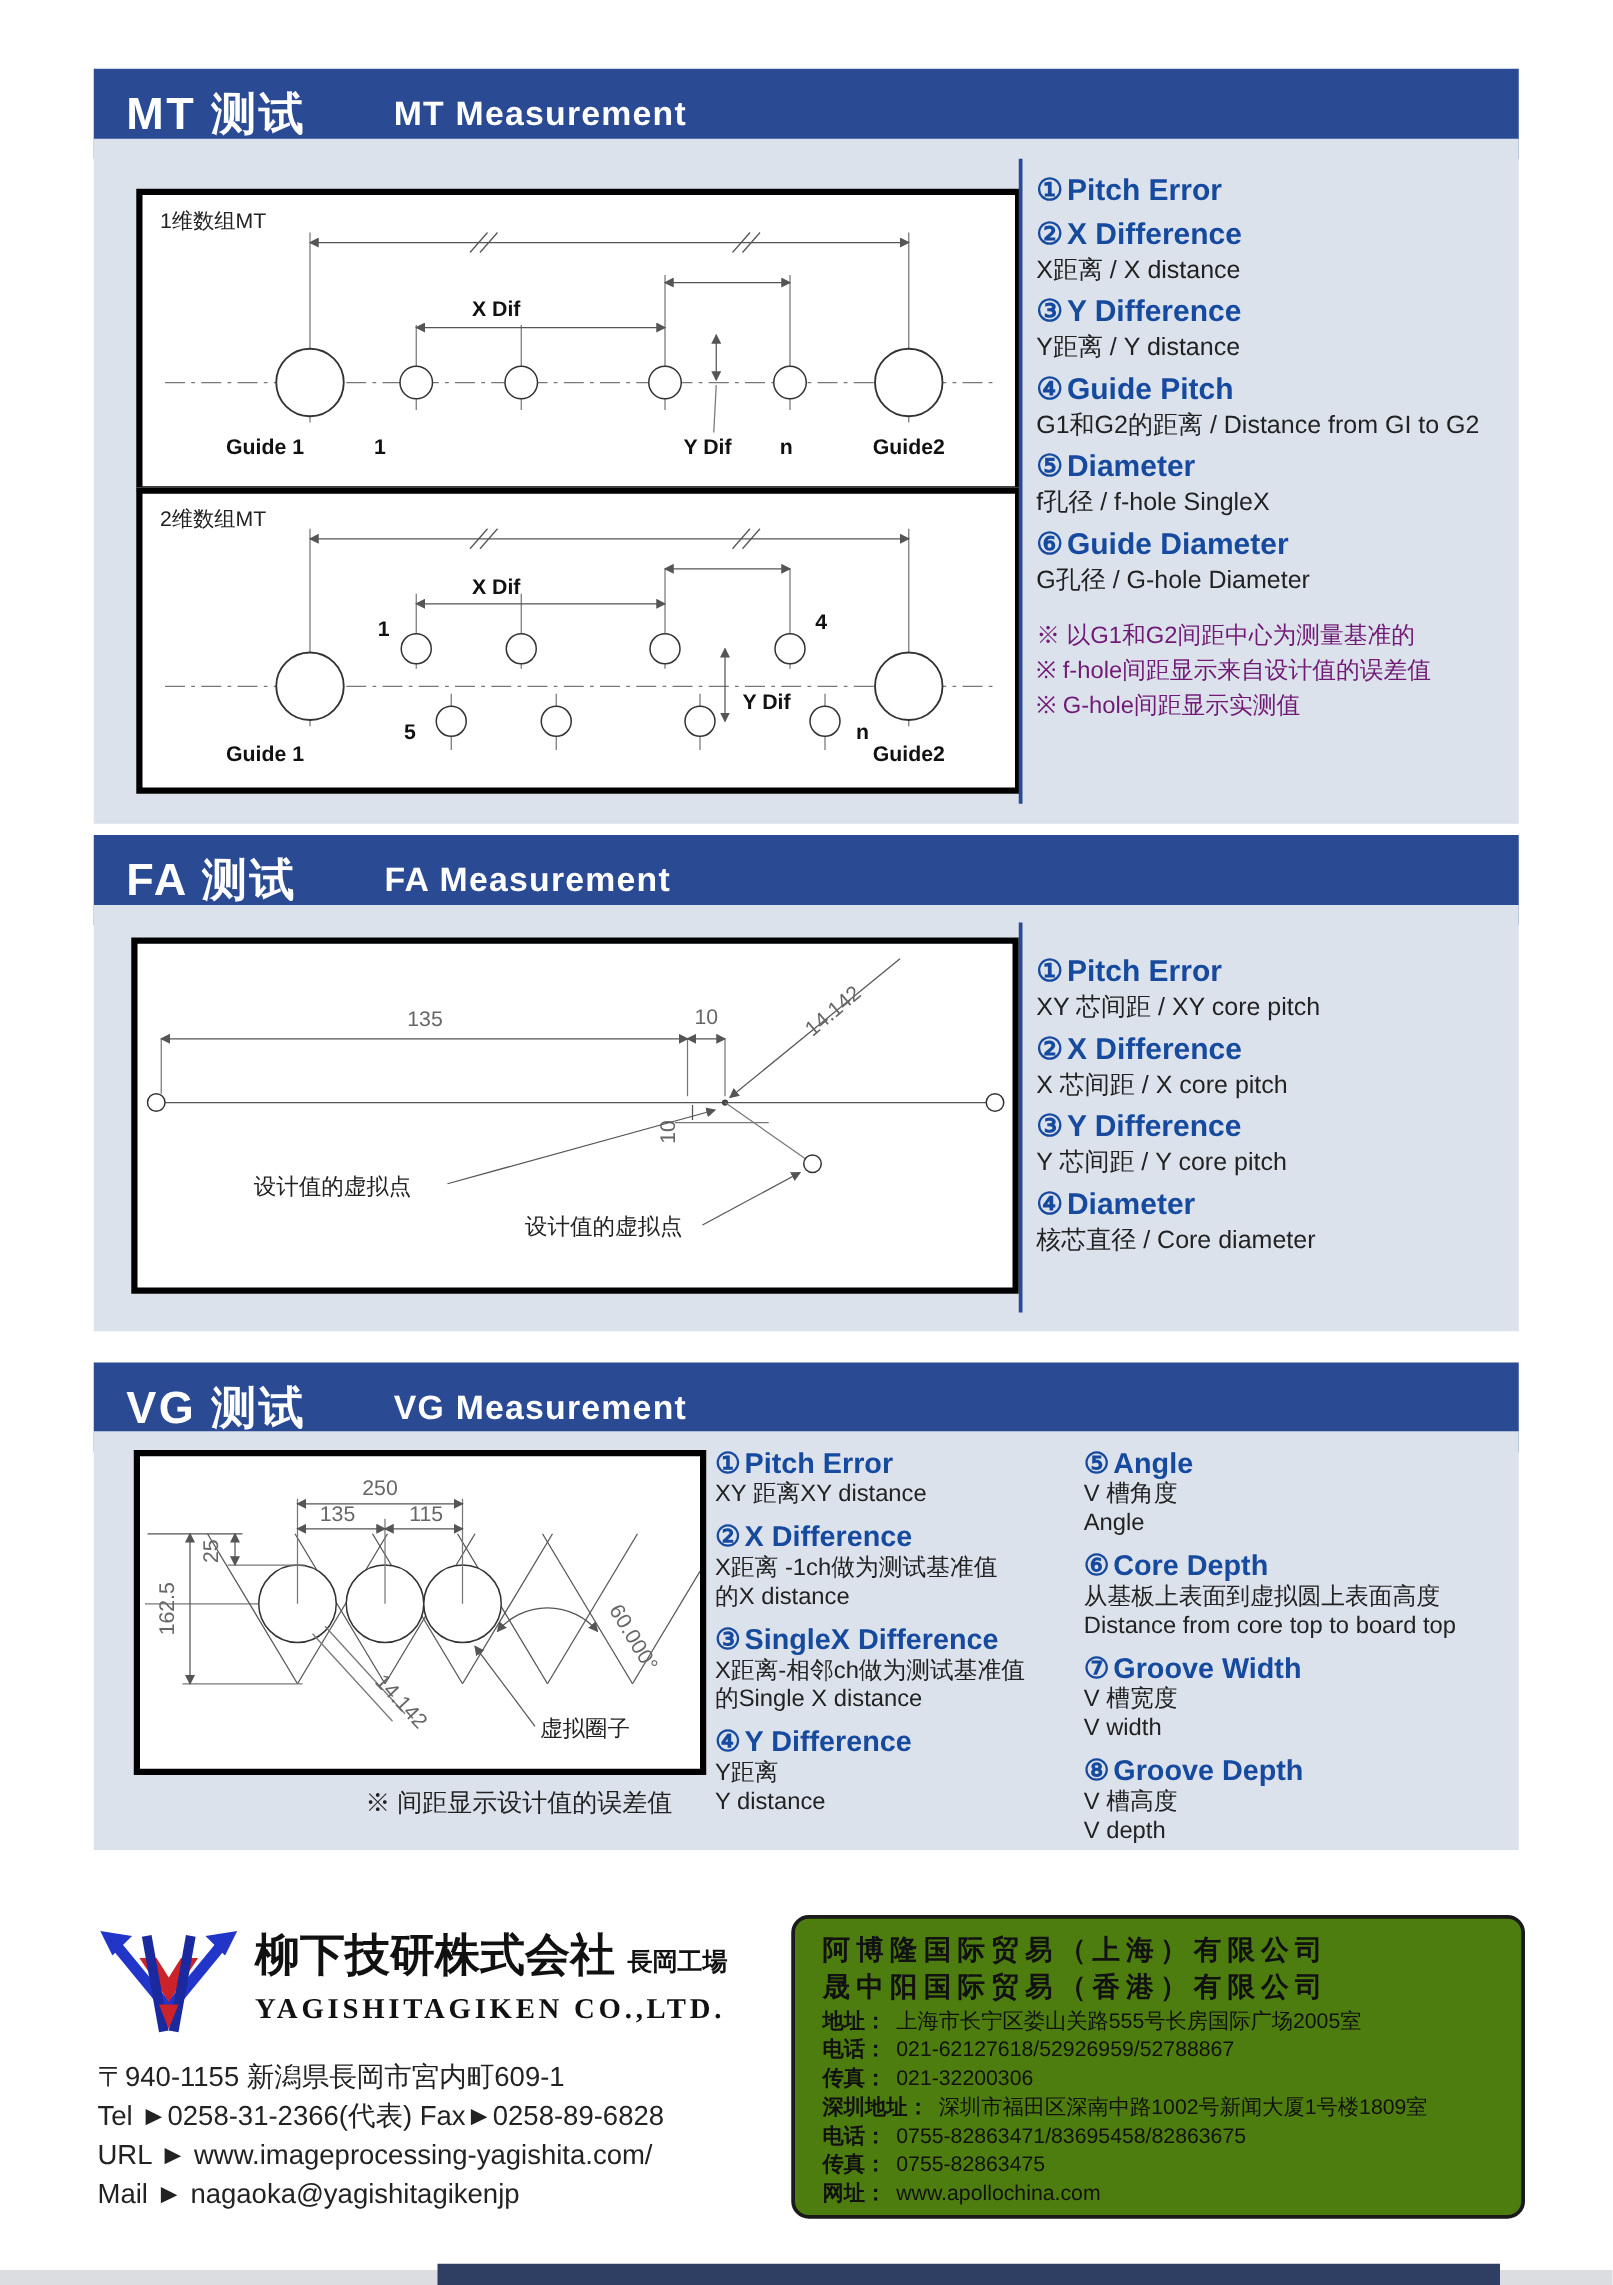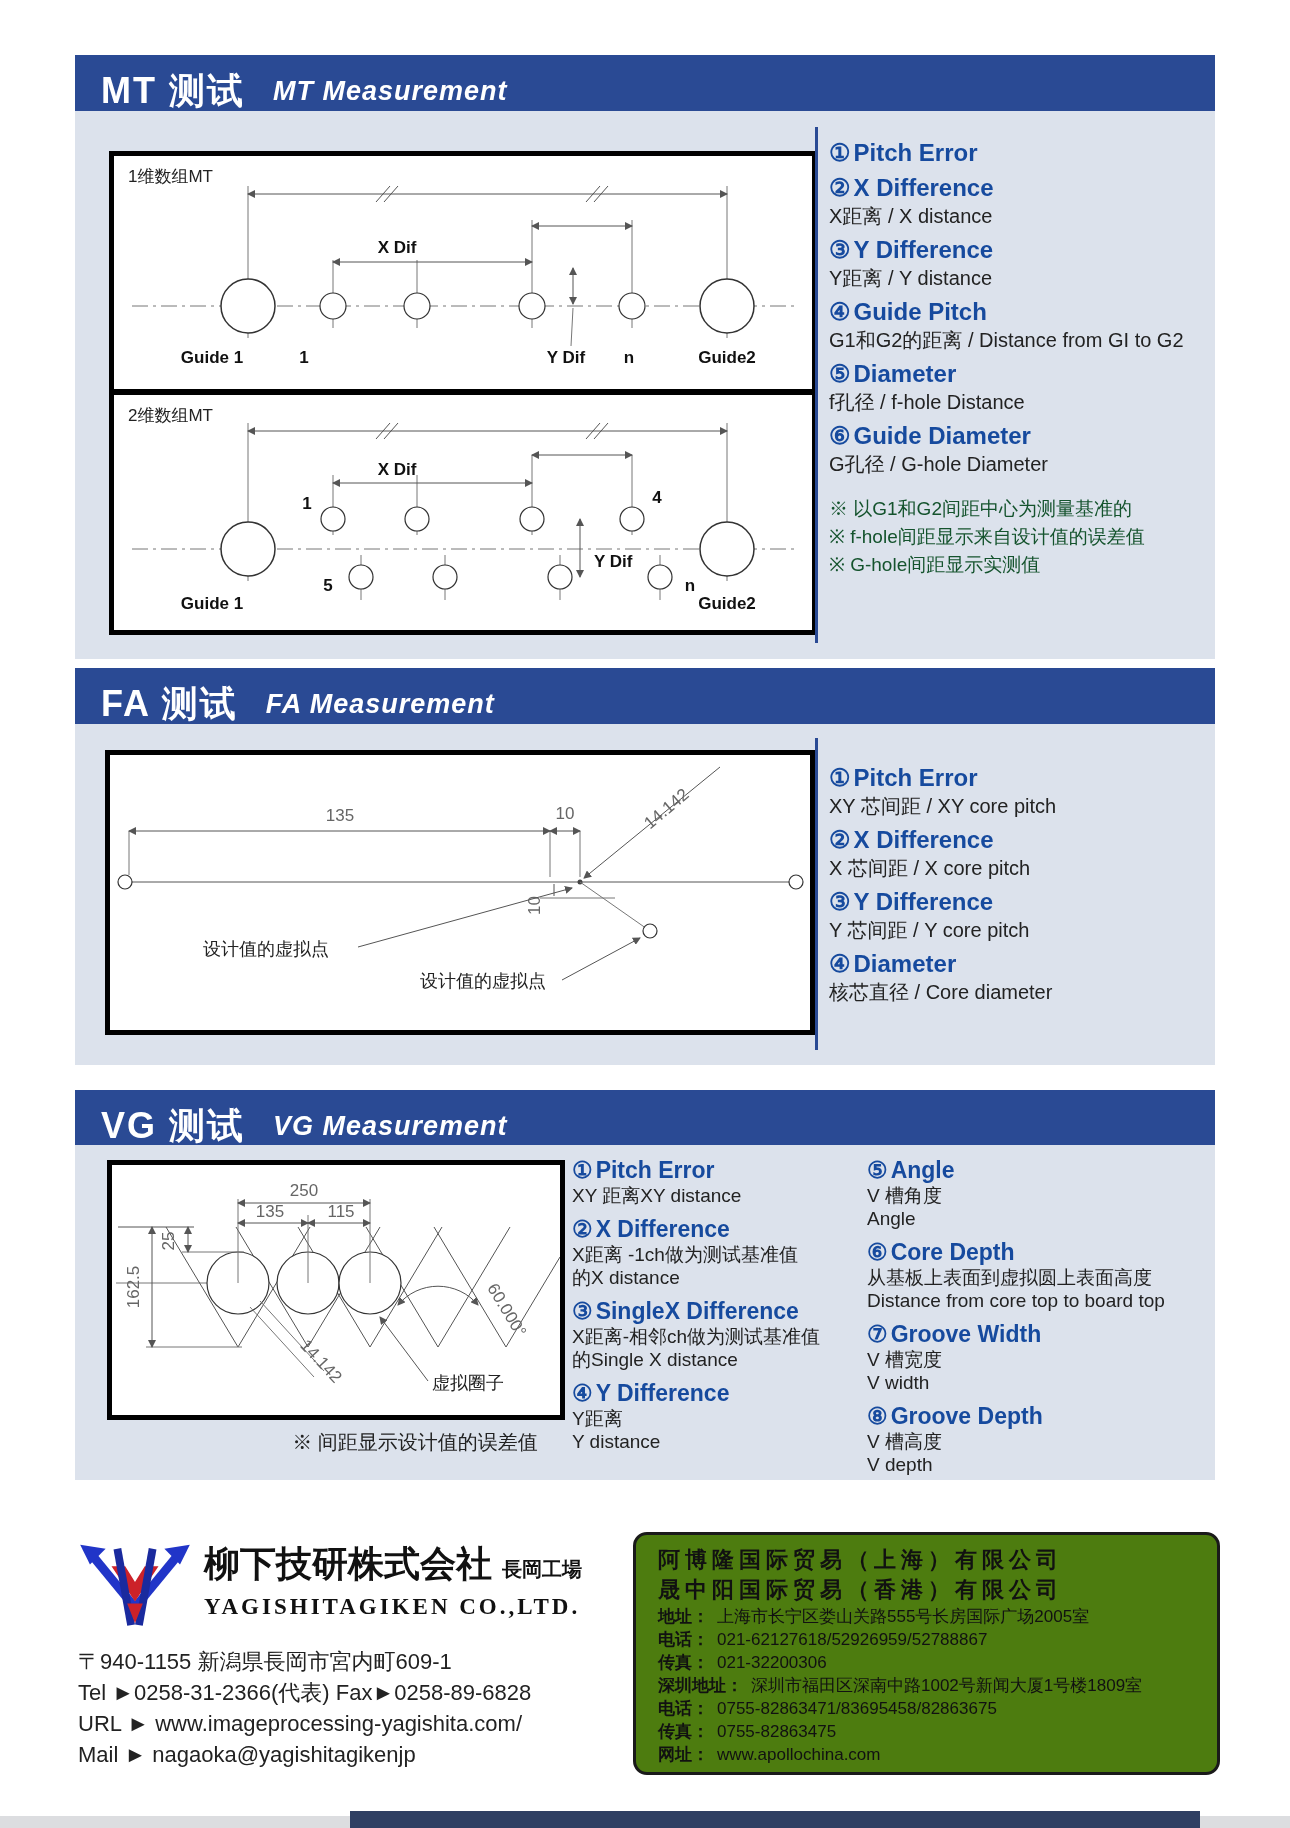--- a/index.html
+++ b/index.html
@@ -1,30 +1,30 @@
 <!DOCTYPE html>
 <html><head>
 <meta charset="utf-8">
 <style>
   html,body{margin:0;padding:0;}
   body{width:1290px;height:1828px;position:relative;background:#ffffff;
        font-family:"Liberation Sans",sans-serif;overflow:hidden;}
   .banner{position:absolute;left:75px;width:1140px;height:72px;background:#2a4a94;
           color:#fff;display:flex;align-items:center;}
   .banner .zh{font-size:36px;font-weight:bold;margin-left:26px;letter-spacing:2px;}
-  .banner .en{font-size:27px;font-weight:bold;margin-left:28px;letter-spacing:1px;font-style:italic;}
+  .banner .en{font-size:27px;font-weight:bold;margin-left:70px;letter-spacing:1px;}
   .band{position:absolute;left:75px;width:1140px;background:#dce2ec;}
   .dbox{position:absolute;background:#fff;border:5px solid #000000;}
   .divider{position:absolute;width:3px;background:#2a4a94;}
   .items{position:absolute;}
   .item-h{font-size:24px;font-weight:bold;color:#164a9e;line-height:30px;margin-top:5px;}
   .item-h .num{margin-right:3px;}
   .item-d{font-size:20px;color:#222;line-height:26px;margin-bottom:6px;}
   .notes{margin-top:18px;}
-  .note-line{font-size:19px;color:#14532d;line-height:28px;}
+  .note-line{font-size:19px;color:#701a75;line-height:28px;}
   .vg-col .item-h{font-size:23px;line-height:27px;margin-top:4px;}
   .vg-col .item-d{font-size:19px;line-height:23px;margin-bottom:0;}
   .vg-col .item{margin-bottom:9px;}
   .vg-note{position:absolute;font-size:20px;color:#222;text-align:center;}
   svg text{font-family:"Liberation Sans",sans-serif;}
   .dimln{stroke:#555;stroke-width:1;fill:none;}
   .thin{stroke:#777;stroke-width:1;fill:none;}
   .circ{stroke:#333;stroke-width:1.5;fill:#fff;}
   .circ2{stroke:#333;stroke-width:1.2;fill:#fff;}
   .dtitle{fill:#222;font-size:17px;}
@@ -151,21 +151,21 @@
     <div class="item">
       <div class="item-h"><span class="num">③</span><span>Y Difference</span></div>
       <div class="item-d">Y距离 / Y distance</div>
     </div>
     <div class="item">
       <div class="item-h"><span class="num">④</span><span>Guide Pitch</span></div>
       <div class="item-d">G1和G2的距离 / Distance from GI to G2</div>
     </div>
     <div class="item">
       <div class="item-h"><span class="num">⑤</span><span>Diameter</span></div>
-      <div class="item-d">f孔径 / f-hole Distance</div>
+      <div class="item-d">f孔径 / f-hole SingleX</div>
     </div>
     <div class="item">
       <div class="item-h"><span class="num">⑥</span><span>Guide Diameter</span></div>
       <div class="item-d">G孔径 / G-hole Diameter</div>
     </div>
     <div class="notes">
       <div class="note-line">※ 以G1和G2间距中心为测量基准的</div>
       <div class="note-line">※ f-hole间距显示来自设计值的误差值</div>
       <div class="note-line">※ G-hole间距显示实测值</div>
     </div>

